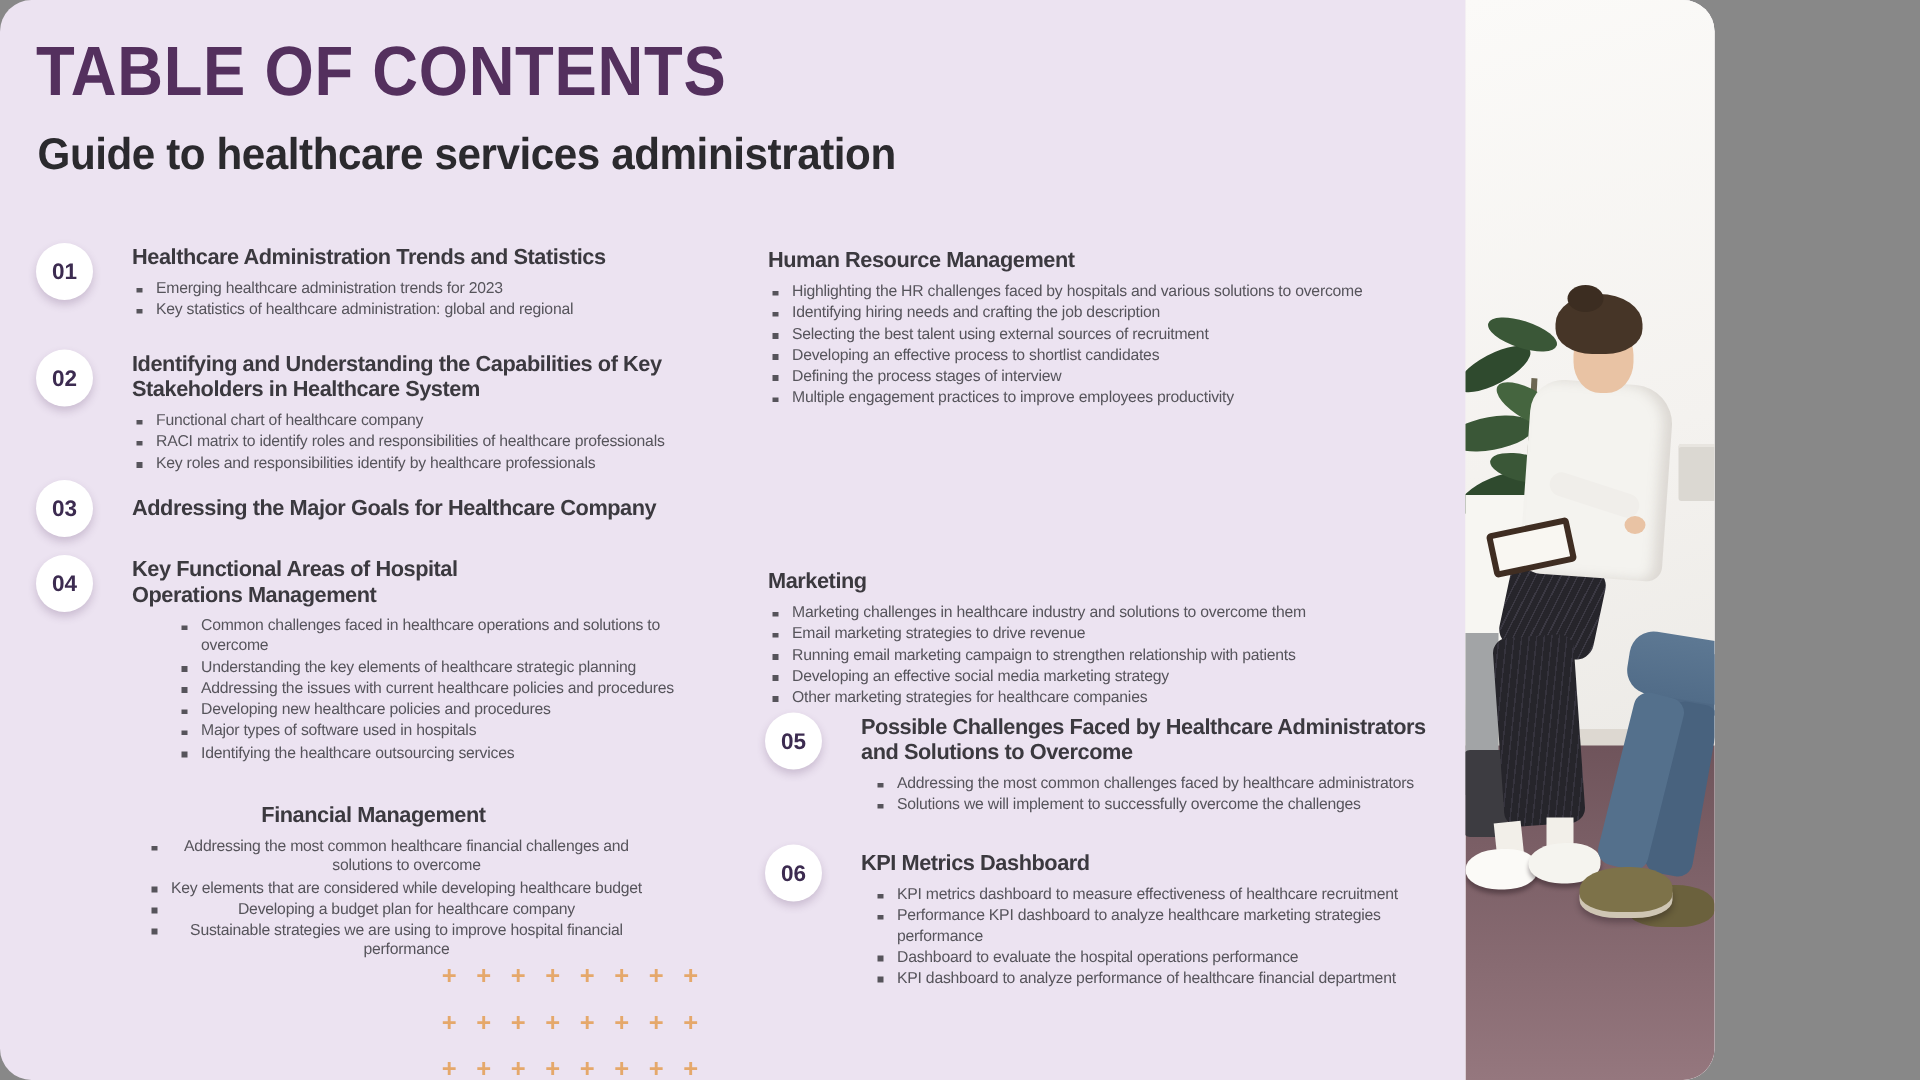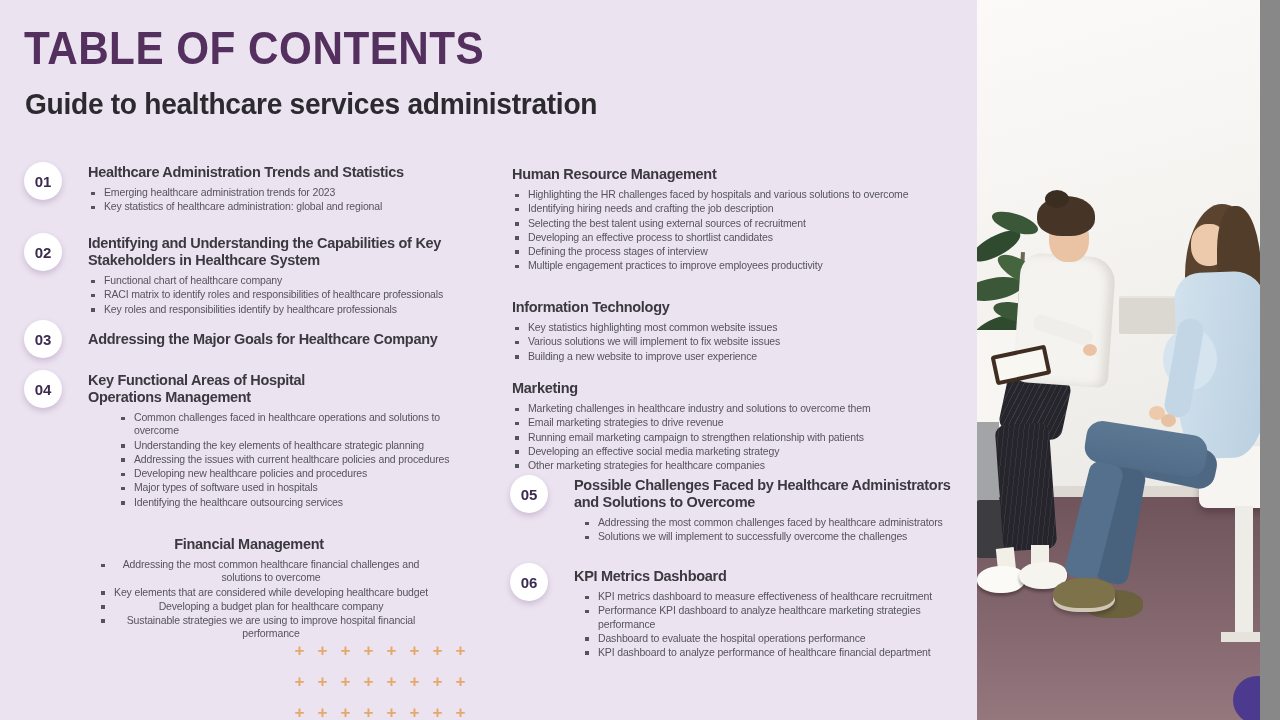--- a/index.html
+++ b/index.html
@@ -1,17 +1,17 @@
 <!DOCTYPE html>
 <html><head>
 <meta charset="utf-8">
 <style>
   html,body{margin:0;padding:0;}
   body{font-family:"Liberation Sans", sans-serif; background:#888;}
-  .slide{position:relative;width:1260px;height:720px;background:#ece3f1;overflow:hidden;}
+  .slide{position:relative;width:1143px;height:720px;background:#ece3f1;overflow:hidden;border-radius:21px;}
 
   
   .title{position:absolute;left:24px;top:22px;font-size:44px;font-weight:800;color:#54305e;
          letter-spacing:.5px;transform:scale(.96,1.06);transform-origin:left top;white-space:nowrap;}
   .subtitle{position:absolute;left:25px;top:87px;font-size:29px;font-weight:700;color:#2b2a2e;
             letter-spacing:-.3px;transform:scale(.97,1.02);transform-origin:left top;white-space:nowrap;}
 
   
   .col{position:absolute;top:0;height:720px;}
   .col-left{left:24px;width:456px;}
@@ -201,31 +201,20 @@
       <ul>
             <li>Highlighting the HR challenges faced by hospitals and various solutions to overcome</li>
             <li>Identifying hiring needs and crafting the job description</li>
             <li>Selecting the best talent using external sources of recruitment</li>
             <li>Developing an effective process to shortlist candidates</li>
             <li>Defining the process stages of interview</li>
             <li>Multiple engagement practices to improve employees productivity</li>
           </ul>
     </div>
   </div>
-      <div class="sec sec-1">
-
-    <div class="content">
-      <h3>Information Technology</h3>
-      <ul>
-            <li>Key statistics highlighting most common website issues</li>
-            <li>Various solutions we will implement to fix website issues</li>
-            <li>Building a new website to improve user experience</li>
-          </ul>
-    </div>
-  </div>
       <div class="sec sec-2">
 
     <div class="content">
       <h3>Marketing</h3>
       <ul>
             <li>Marketing challenges in healthcare industry and solutions to overcome them</li>
             <li>Email marketing strategies to drive revenue</li>
             <li>Running email marketing campaign to strengthen relationship with patients</li>
             <li>Developing an effective social media marketing strategy</li>
             <li>Other marketing strategies for healthcare companies</li>

